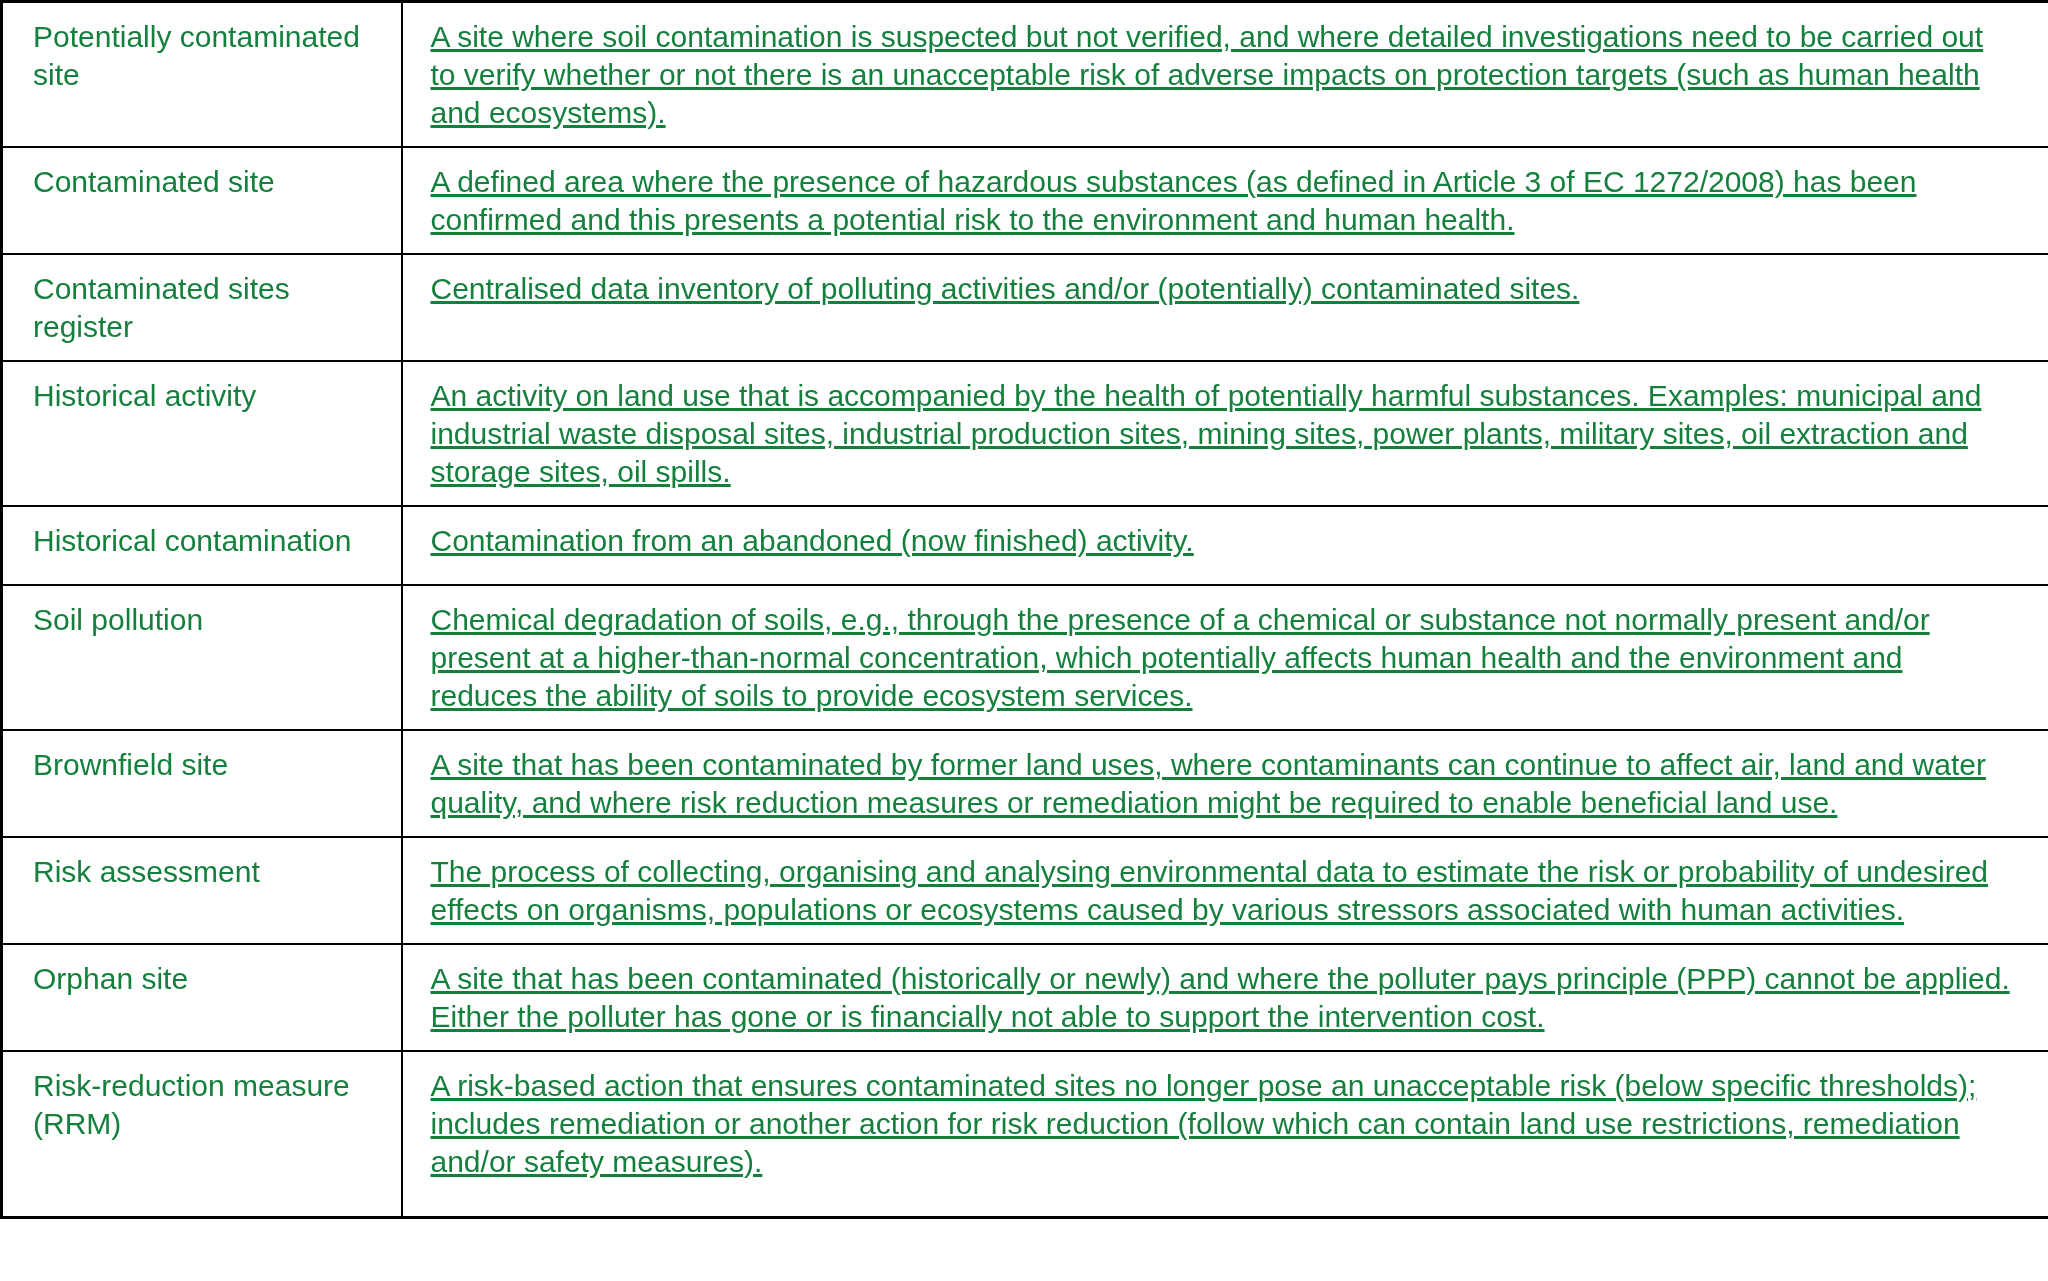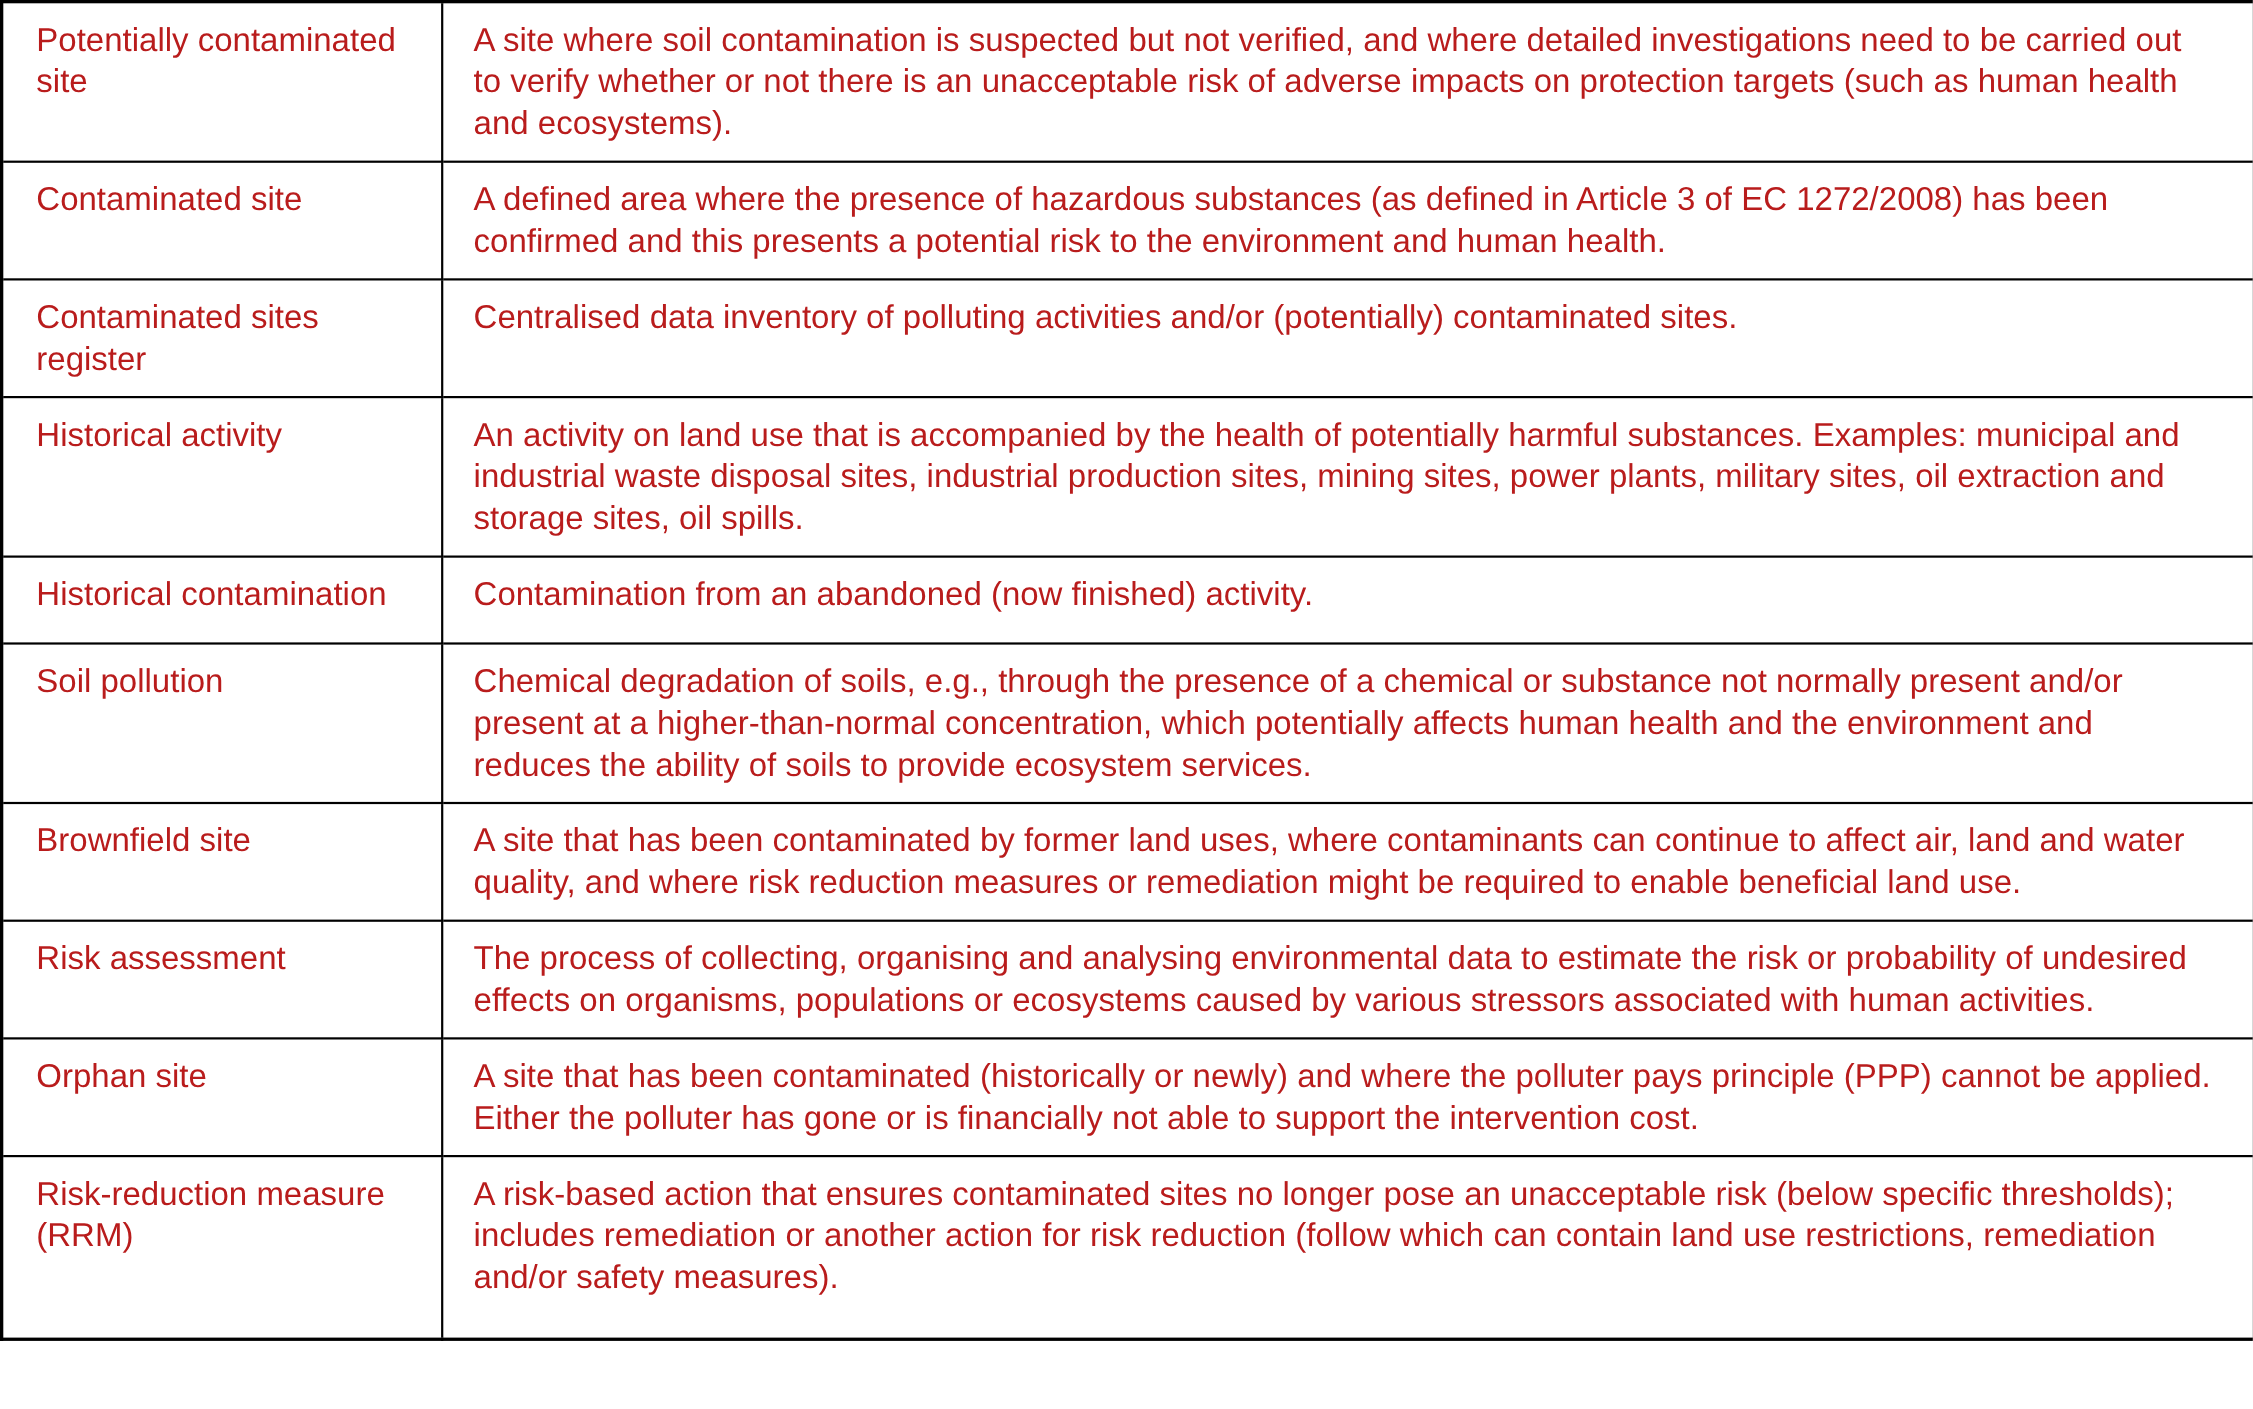--- a/index.html
+++ b/index.html
@@ -22,29 +22,30 @@
     background: #ffffff;
   }
   table.glossary col.term-col { width: 400px; }
   table.glossary col.def-col  { width: 1648px; }
   table.glossary td {
     border: 2px solid #000000;
     vertical-align: top;
     font-size: 30px;
     line-height: 38px;
     letter-spacing: 0px;
-    color: #b91c1c;
+    color: #15803d;
     box-sizing: border-box;
   }
   table.glossary { border: 3px solid #000000; }
   td.term-cell {
     padding: 15px 18px 14px 30px;
   }
   td.def-cell {
     padding: 15px 22px 14px 28px;
+    text-decoration: underline;
   }
   td.def-cell .def-text {
     max-width: 1580px;
     display: block;
   }
   
   tr.glossary-row td { min-height: 96px; }
   tr.glossary-row { height: 79px; }
   tr.row-tall { height: 105px; }
   tr.row-xtall { height: 166px; }

